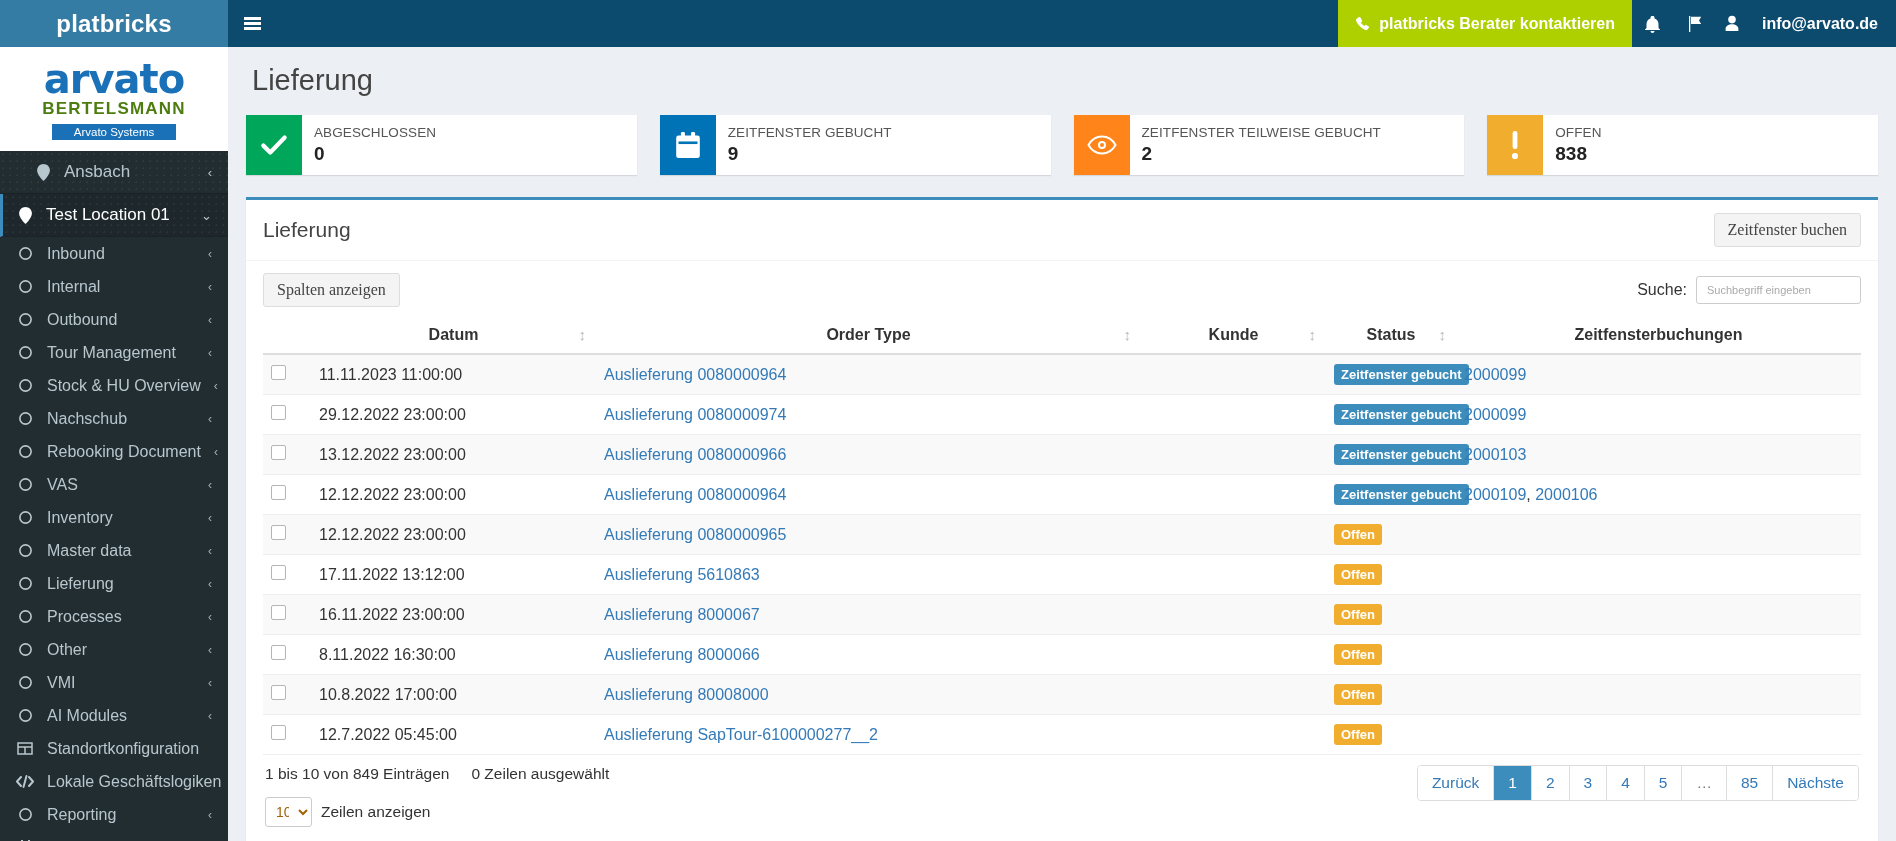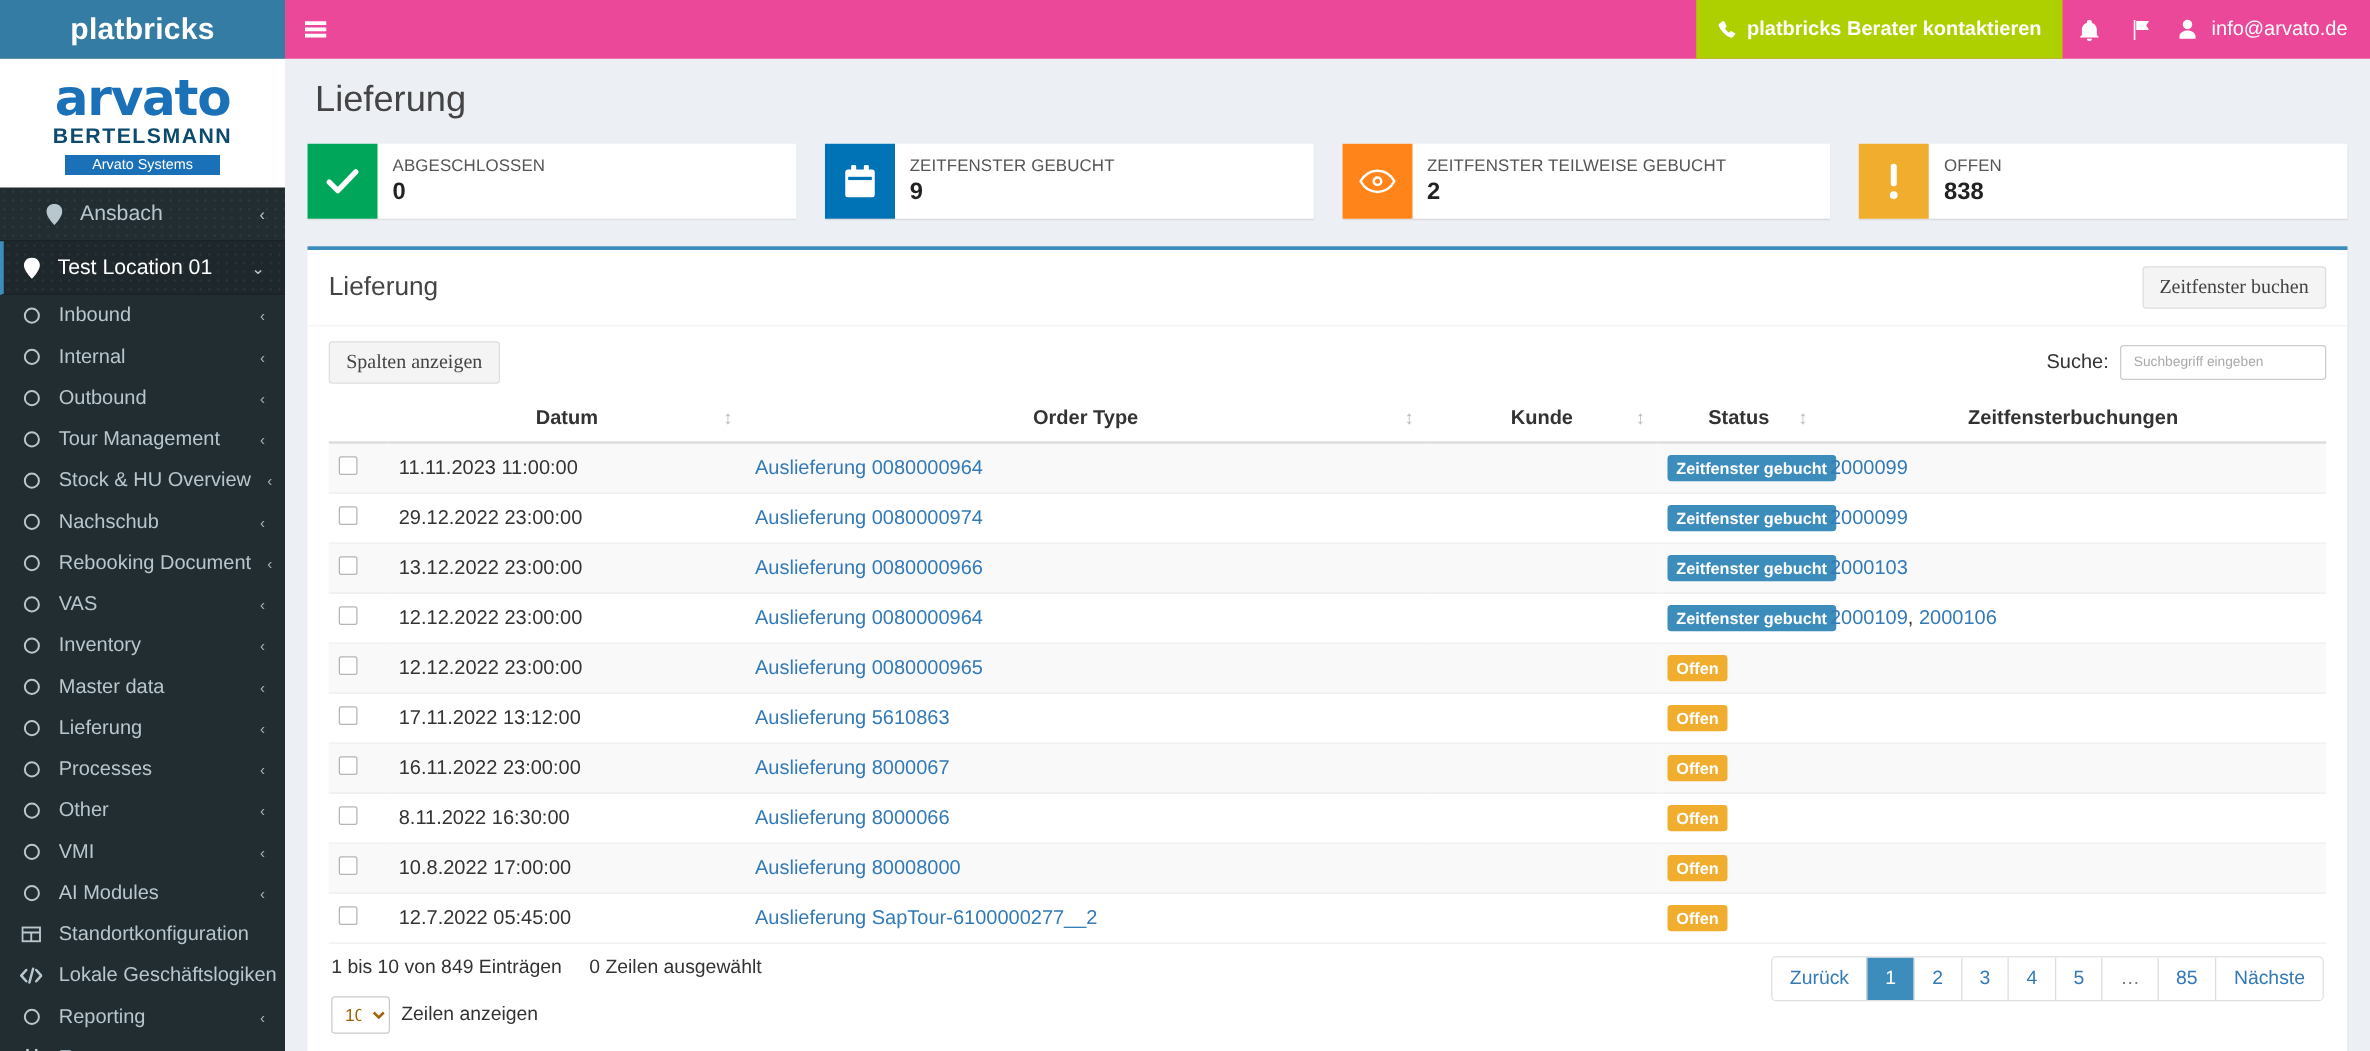--- a/index.html
+++ b/index.html
@@ -16,21 +16,21 @@
 
   
   .sidebar { width: 228px; flex: 0 0 228px; background: #222d32; height: 841px; overflow: hidden; }
   .brand {
     height: 47px; background: #357ca5; color: #fff;
     display: flex; align-items: center; justify-content: center;
     font-size: 24px; font-weight: bold; letter-spacing: .2px;
   }
   .logo-box { background: #fff; padding: 13px 0 10px; text-align: center; }
   .logo-arvato { color: #1b71b8; font-size: 40px; font-weight: bold; line-height: .95; letter-spacing: -1px; font-family: "DejaVu Sans", sans-serif; }
-  .logo-bert { color: #0c4a6e; font-size: 17px; font-weight: bold; letter-spacing: 1.2px; line-height: 1.3; }
+  .logo-bert { color: #4d7c0f; font-size: 17px; font-weight: bold; letter-spacing: 1.2px; line-height: 1.3; }
   .logo-sys { background: #1b71b8; color: #fff; font-size: 11.5px; display: inline-block; padding: 2px 22px; margin-top: 4px; }
 
   .loc {
     display: flex; align-items: center; gap: 12px;
     padding: 11px 16px 11px 34px; color: #b8c7ce; font-size: 17px;
     background-image: radial-gradient(rgba(255,255,255,.06) 1px, transparent 1px);
     background-size: 7px 7px;
     border-bottom: 1px solid #1a2226;
   }
   .loc.active { color: #fff; background-color: #1e282c; border-left: 3px solid #3c8dbc; padding-left: 13px; }
@@ -41,30 +41,30 @@
     display: flex; align-items: center; gap: 13px;
     padding: 7.5px 16px; color: #b8c7ce; font-size: 16px;
     white-space: nowrap;
   }
   .nav li .chev { margin-left: auto; font-size: 12px; opacity: .85; }
   .ic { width: 18px; display: inline-flex; align-items: center; justify-content: center; flex: 0 0 18px; }
   .ic svg { display: block; }
 
   
   .main { flex: 1; display: flex; flex-direction: column; height: 841px; min-width: 0; }
-  .topbar { height: 47px; background: #ec4899; display: flex; align-items: center; }
+  .topbar { height: 47px; background: #0c4a6e; display: flex; align-items: center; }
   .hamburger { width: 48px; height: 47px; display: flex; align-items: center; justify-content: center; cursor: pointer; }
   .hamburger span { display: block; width: 17px; height: 2.5px; background: #fff; margin: 2.5px 0; }
   .topbar-right { margin-left: auto; display: flex; align-items: center; height: 47px; }
   .contact-btn {
     background: #aecf00; color: #fff; font-weight: bold; font-size: 16px;
     height: 47px; display: flex; align-items: center; gap: 8px; padding: 0 17px;
   }
   .tb-icon { width: 42px; height: 47px; display: flex; align-items: center; justify-content: center; color: #fff; }
-  .tb-user { display: flex; align-items: center; gap: 11px; color: #fff; font-size: 16px; padding: 0 18px 0 8px; height: 47px; }
+  .tb-user { display: flex; align-items: center; gap: 22px; color: #fff; font-size: 16px; padding: 0 18px 0 8px; height: 47px; font-weight: bold; }
 
   .content { flex: 1; padding: 0 18px; overflow: hidden; }
   .page-title { font-size: 29px; color: #444; font-weight: normal; margin: 17px 0 18px 6px; }
 
   .stats { display: flex; gap: 23px; margin-bottom: 22px; }
   .stat { flex: 1; display: flex; background: #fff; box-shadow: 0 1px 1px rgba(0,0,0,.1); min-width: 0; }
   .stat-ic { width: 56px; flex: 0 0 56px; display: flex; align-items: center; justify-content: center; color: #fff; }
   .stat-body { padding: 10px 12px; min-width: 0; }
   .stat-label { font-size: 13.5px; color: #555; letter-spacing: .1px; white-space: nowrap; overflow: hidden; text-overflow: ellipsis; }
   .stat-num { font-size: 19px; font-weight: bold; color: #222; margin-top: 3px; }

